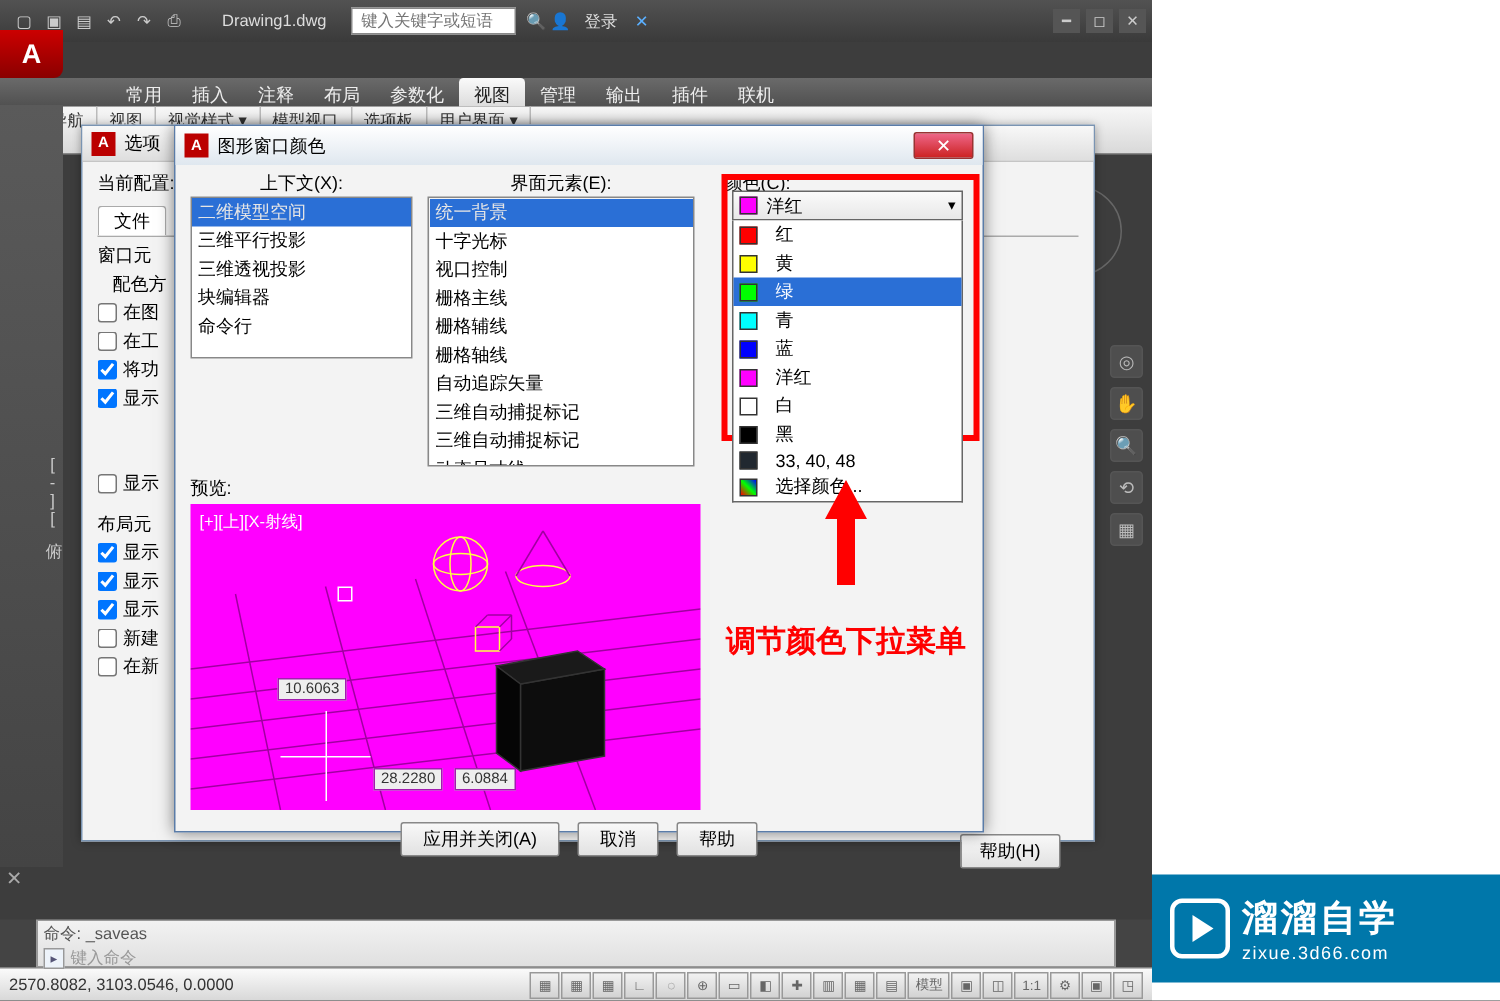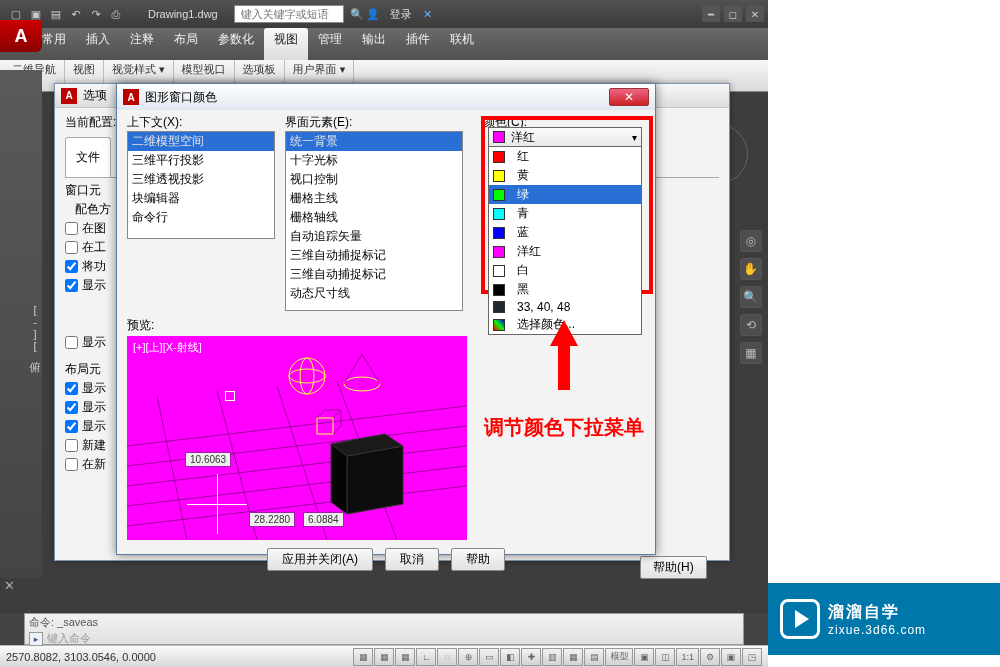--- a/index.html
+++ b/index.html
@@ -12,21 +12,21 @@
   .tb-icons { display: flex; gap: 4px; margin-left: 4px; }
   .tb-icon { width: 16px; height: 16px; display: flex; align-items: center; justify-content: center; color: #ccc; }
   .doc-name { margin-left: 24px; color: #ddd; }
   .search-box { margin-left: 16px; background: #fff; color: #888; padding: 2px 6px; font-size: 11px; width: 110px; border: 1px solid #888; }
   .titlebar .spacer { flex: 1; }
   .tb-right { display: flex; gap: 4px; align-items: center; }
   .tb-btn { width: 18px; height: 16px; background: #555; color: #ccc; display: flex; align-items: center; justify-content: center; font-size: 10px; }
 
   .app-logo { width: 42px; height: 32px; position: absolute; top: 20px; left: 0; background: linear-gradient(#cc0000,#8a0000); border-radius: 0 0 6px 0; display:flex; align-items:center; justify-content:center; color:#fff; font-weight:bold; font-size:18px; font-family: Arial; z-index:2;}
 
-  .ribbon-tabs { height: 32px; background: linear-gradient(#6a6a6a,#505050); display: flex; padding-left: 32px; }
+  .ribbon-tabs { height: 19px; background: linear-gradient(#6a6a6a,#505050); display: flex; padding-left: 74px; margin-top: 24px; }
   .ribbon-tab { padding: 3px 10px; color: #eee; cursor: pointer; font-size: 12px; }
   .ribbon-tab.active { background: linear-gradient(#fafafa,#dcdcdc); color: #222; border-radius: 3px 3px 0 0; }
 
   .ribbon-panels { height: 32px; background: linear-gradient(#f7f7f7,#d9d9d9); display: flex; padding-left: 4px; border-bottom: 1px solid #888;}
   .panel-name { padding: 2px 8px; color: #333; border-right: 1px solid #bbb; font-size: 11px; }
 
   .collapse-bar { position: absolute; left: 0; top: 70px; width: 42px; height: 508px; background: linear-gradient(#5a5a5a,#444); color:#ccc; writing-mode: vertical-rl; text-orientation: upright; font-size:11px; padding-top:8px; text-align:center;}
 
   
   .status-bar { position:absolute; bottom:0; left:0; width:768px; height:54px; background:#444; }
@@ -37,45 +37,45 @@
   .coords-bar { height:22px; background: linear-gradient(#fafafa,#d8d8d8); display:flex; align-items:center; padding:0 6px; font-size:11px; color:#333; border-top:1px solid #bbb;}
   .coords-bar .spacer { flex:1; }
   .status-icons { display:flex; gap:1px; }
   .status-btn { width:20px; height:18px; background: linear-gradient(#f2f2f2,#d2d2d2); border:1px solid #999; display:flex; align-items:center; justify-content:center; font-size:9px; color:#666;}
 
   
   .watermark { position:absolute; right:0; bottom:12px; width:232px; height:72px; background:#0077aa; display:flex; align-items:center; gap:8px; padding:0 12px; }
   .wm-icon { width:40px; height:40px; border:3px solid #fff; border-radius:8px; display:flex; align-items:center; justify-content:center; }
   .wm-tri { width:0; height:0; border-left:14px solid #fff; border-top:9px solid transparent; border-bottom:9px solid transparent; margin-left:4px;}
   .wm-text { color:#fff; }
-  .wm-title { font-size:16px; font-weight:bold; letter-spacing:2px; }
+  .wm-title { font-size:24px; font-weight:bold; letter-spacing:2px; }
   .wm-url { font-size:12px; letter-spacing:1px; }
 
   .cmd-x { position:absolute; left:4px; top:578px; color:#aaa; font-size:13px; }
 
   
   .options-dialog { position:absolute; top:83px; left:54px; width:676px; height:478px; background:#f3f3f3; border:1px solid #7a94b2; box-shadow: 0 0 6px rgba(0,0,0,.35); }
   .dlg-titlebar { height:24px; background: linear-gradient(#f8f8f8,#dedede); display:flex; align-items:center; padding:0 6px; border-bottom:1px solid #c5c5c5; }
   .dlg-title-icon { width:16px; height:16px; background:#b00; margin-right:6px; display:inline-flex; align-items:center; justify-content:center; color:#fff; font-size:10px; font-weight:bold;}
   .options-body { padding:6px 10px; font-size:12px; }
   .options-body .row-top { margin-bottom:6px; }
   .options-tabs { display:flex; border-bottom:1px solid #aaa; margin-bottom:4px;}
-  .options-tabs .otab { padding:11px 10px; background:#eee; border:1px solid #aaa; border-bottom:none; margin-right:2px; border-radius:3px 3px 0 0;text-align:center;}
+  .options-tabs .otab { padding:1px 10px; background:#eee; border:1px solid #aaa; border-bottom:none; margin-right:2px; border-radius:3px 3px 0 0;text-align:center;}
   .options-tabs .otab:first-child { background:#fff; }
   .option-section { margin:4px 0; }
   .option-section .sec-title { margin-bottom:2px; }
   .chk { display:flex; align-items:center; gap:4px; margin:2px 0; }
   .chk input { margin:0; }
 
   
   .color-dialog { position:absolute; top:83px; left:116px; width:540px; height:472px; background:#f3f3f3; border:1px solid #5a7ca8; box-shadow: 0 0 10px rgba(0,0,0,.5); }
   .color-titlebar { height:26px; background: linear-gradient(#fff,#dfe7ef); display:flex; align-items:center; padding:0 6px; }
   .close-box { margin-left:auto; width:40px; height:18px; background:linear-gradient(#e68,#c22); border:1px solid #933; border-radius:2px; color:#fff; display:flex; align-items:center; justify-content:center; font-size:12px; }
   .color-body { padding:4px 10px; }
-  .labels-row { display:flex; }
+  .labels-row { display:flex;text-align:center; }
   .label-col { font-size:12px; }
   .listbox { background:#fff; border:1px solid #888; overflow:auto; font-size:12px; }
   .lb-item { padding:1px 4px; white-space:nowrap; }
   .lb-item.sel { background:#2a6fd6; color:#e5e5e5; }
   .lists-row { display:flex; gap:10px; }
   .context-col { width:148px; }
   .element-col { width:178px; }
 
   .preview-label { margin-top:6px; }
   .preview { width:340px; height:204px; background:#ff00ff; position:relative; margin-top:2px; }
@@ -316,20 +316,21 @@
           <div class="lb-item">命令行</div>
 
         </div>
       </div>
       <div class="element-col">
         <div class="listbox" style="height:180px">
           <div class="lb-item sel">统一背景</div>
           <div class="lb-item">十字光标</div>
           <div class="lb-item">视口控制</div>
           <div class="lb-item">栅格主线</div>
+          <div class="lb-item">栅格辅线</div>
           <div class="lb-item">栅格轴线</div>
           <div class="lb-item">自动追踪矢量</div>
           <div class="lb-item">三维自动捕捉标记</div>
           <div class="lb-item">三维自动捕捉标记</div>
           <div class="lb-item">动态尺寸线</div>
 
         </div>
       </div>
     </div>
 

